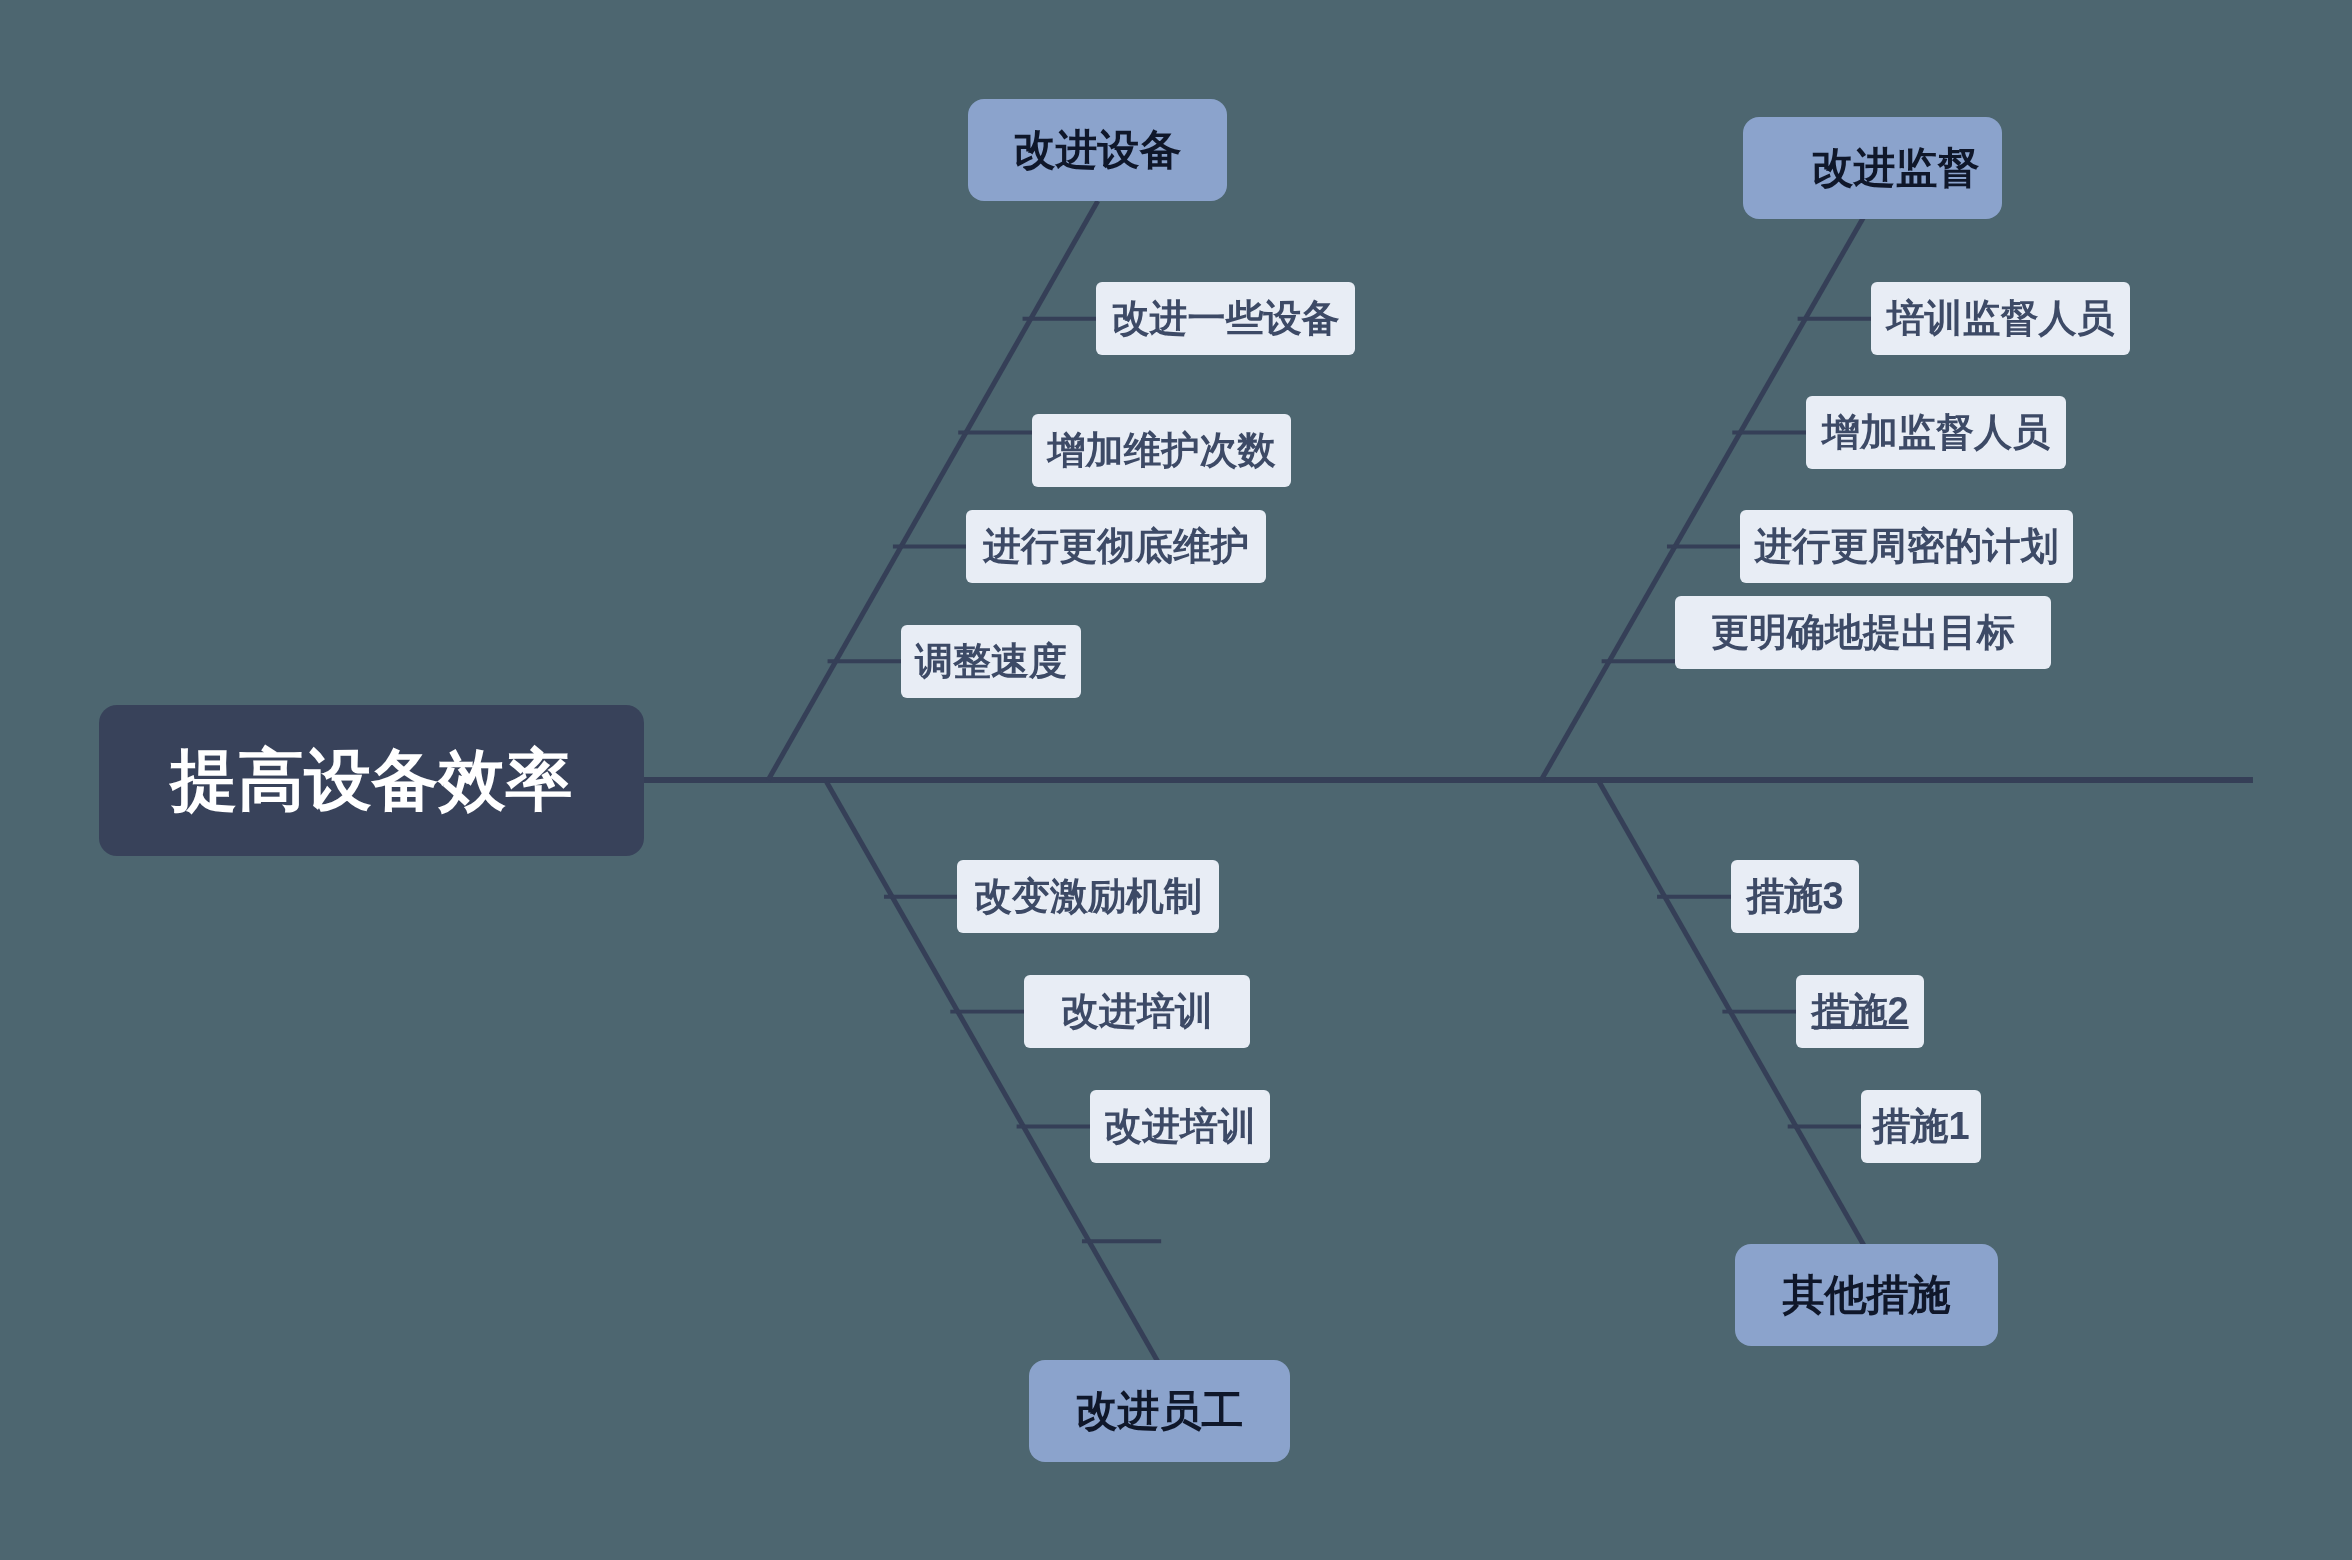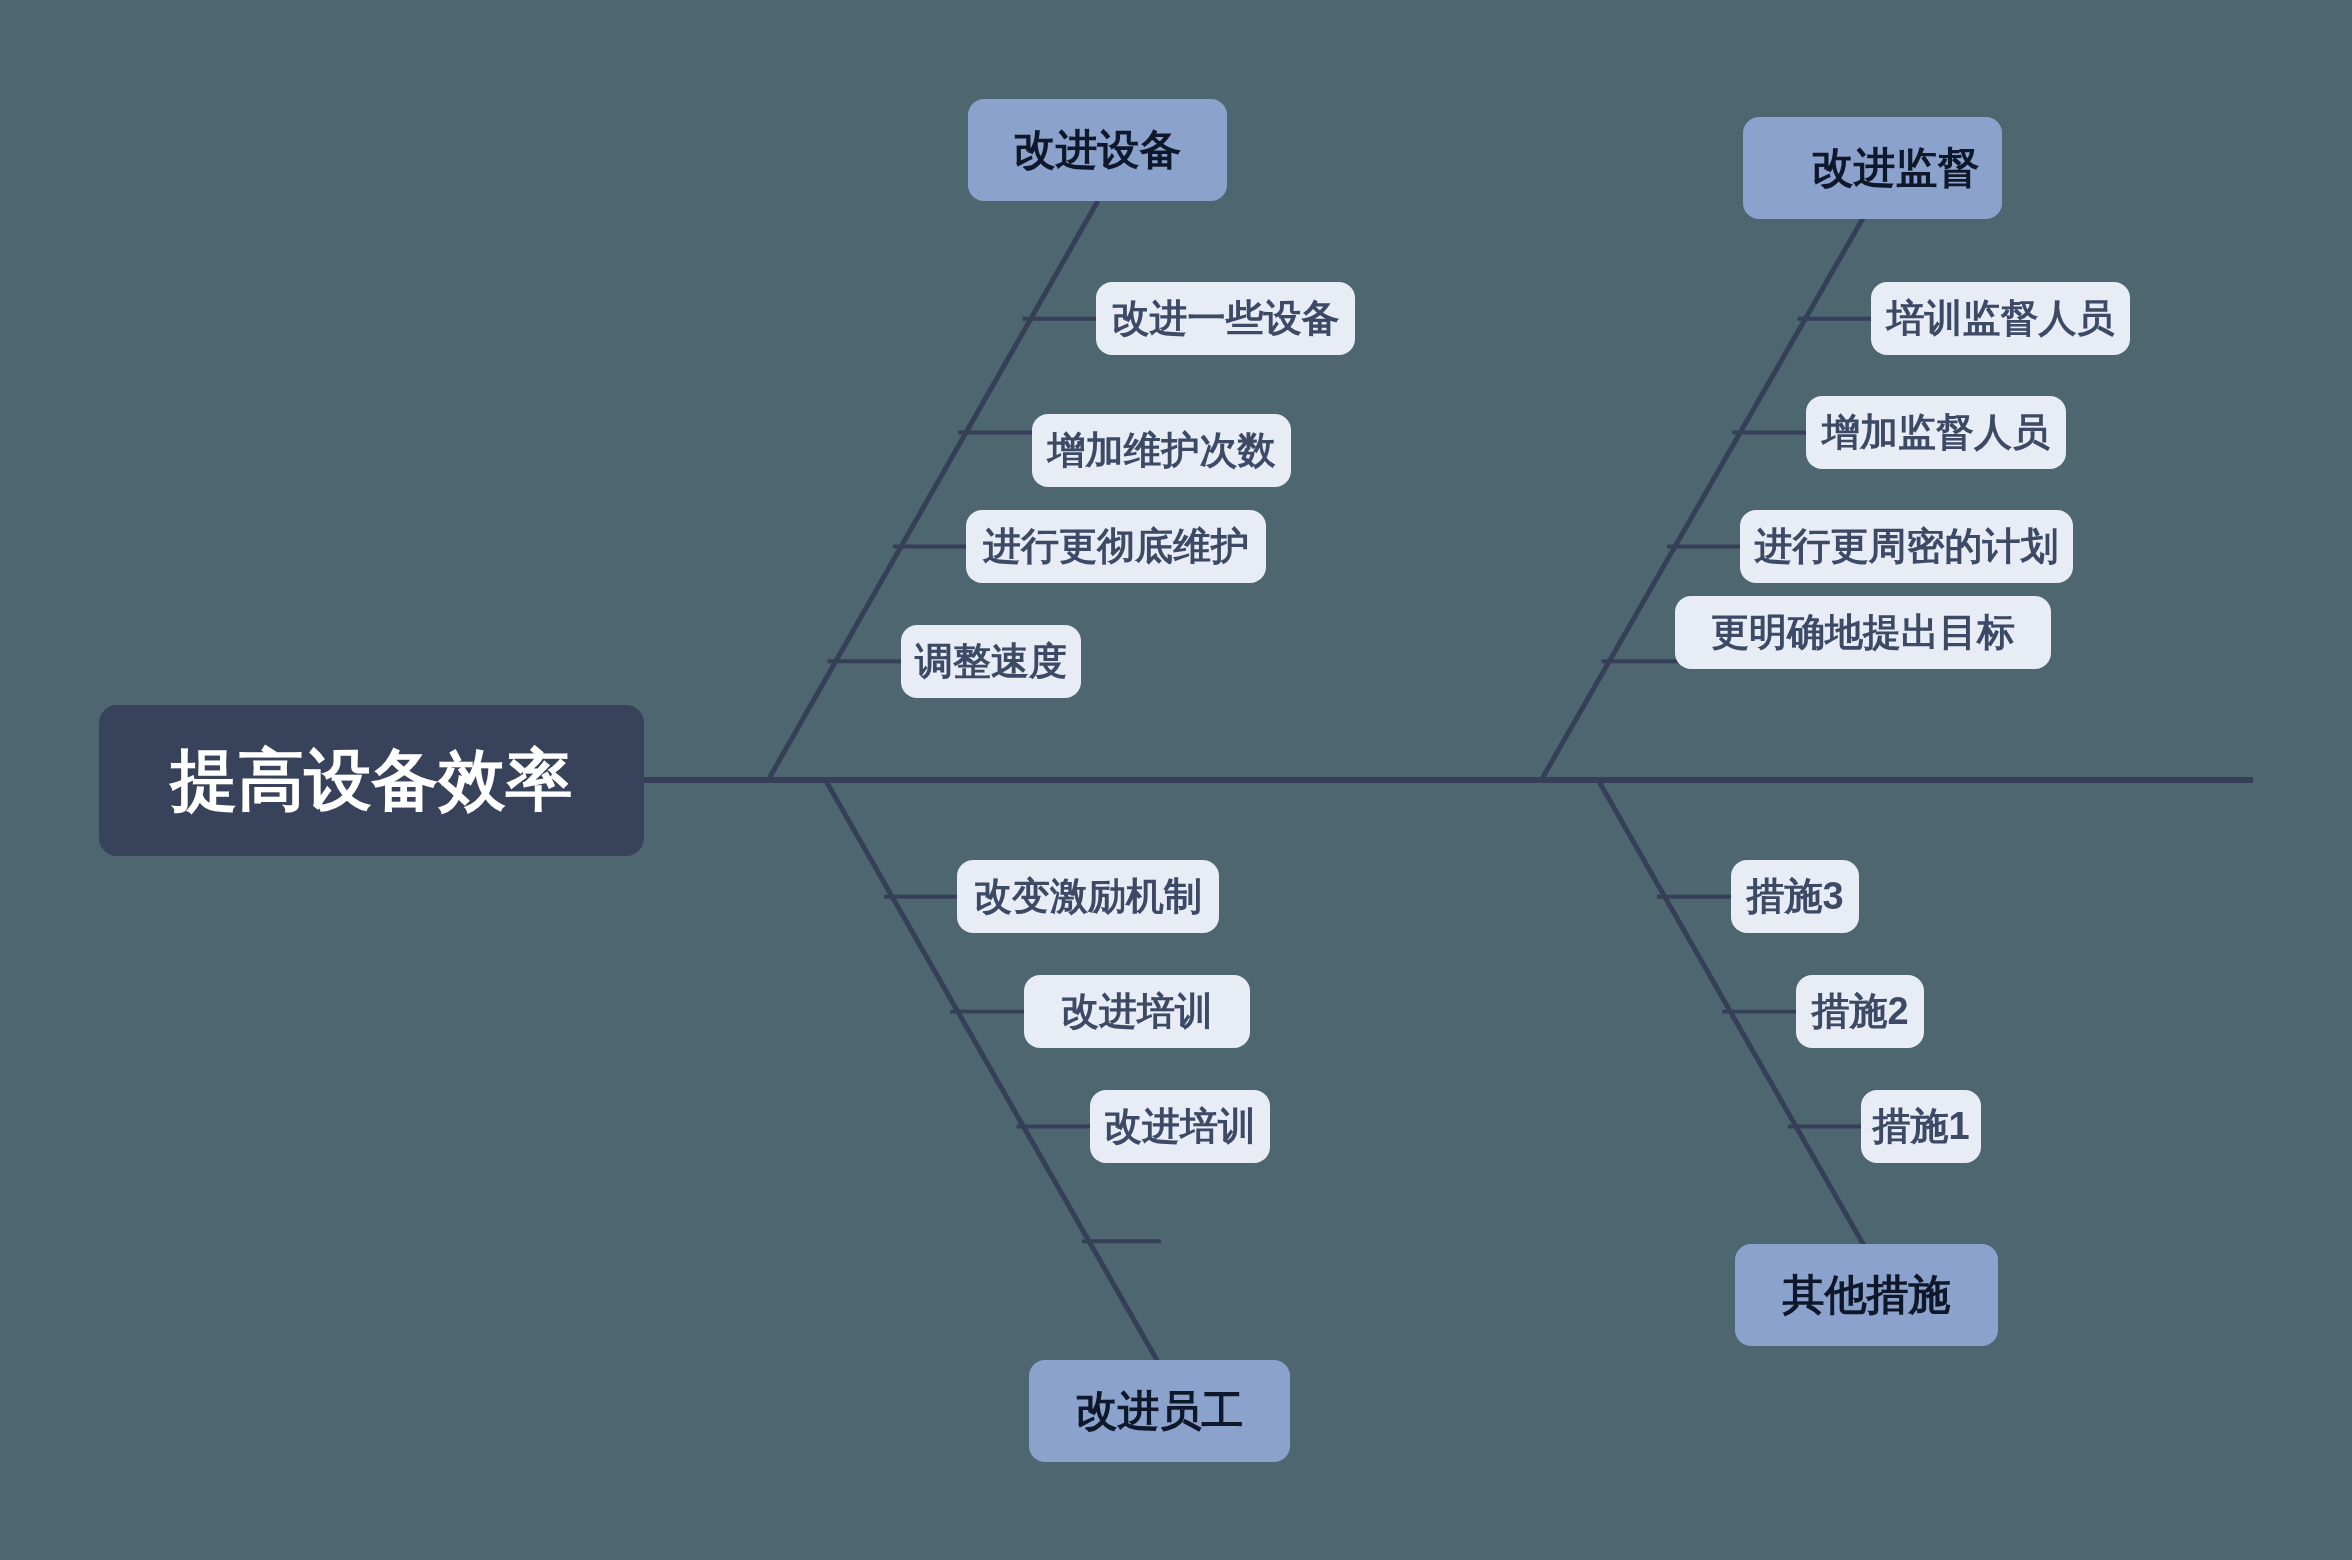--- a/index.html
+++ b/index.html
@@ -53,21 +53,21 @@
     width: 259px; height: 102px;
     background: #8ba3cc;
     color: #0f172a;
     border-radius: 16px;
     font-size: 42px;
   }
   .cause-node {
     height: 73px;
     background: #e8edf5;
     color: #3d4a66;
-    border-radius: 16px;
+    border-radius: 6px;
     font-size: 38px;
   }
 
   
   .cat-equipment   { left: 968px;  top: 99px; }
   .cat-supervision { left: 1743px; top: 117px; padding-left: 46px; }
   .cat-staff       { left: 1029px; top: 1360px; width: 261px; }
   .cat-other       { left: 1735px; top: 1244px; width: 263px; }
 
   
@@ -83,21 +83,21 @@
   .tr-3 { left: 1675px; top: 596px; width: 376px; }
 
   
   .bl-0 { left: 957px;  top: 860px;  width: 262px; }
   .bl-1 { left: 1024px; top: 975px;  width: 226px; }
   .bl-2 { left: 1090px; top: 1090px; width: 180px; }
   .bl-3 { left: 1155px; top: 1205px; width: 259px; }
 
   
   .br-0 { left: 1731px; top: 860px;  width: 128px; }
-  .br-1 { left: 1796px; top: 975px;  width: 128px; }
+  .br-1 { left: 1796px; top: 975px;  width: 128px; text-decoration: underline; }
   .br-2 { left: 1861px; top: 1090px; width: 120px; }
 </style>
 </head>
 <body>
 
 <div id="canvas">
 
   <svg id="wires" viewBox="0 0 2376 1576" xmlns="http://www.w3.org/2000/svg">
 
     <line class="wire spine" x1="650" y1="788" x2="2276" y2="788"></line>

